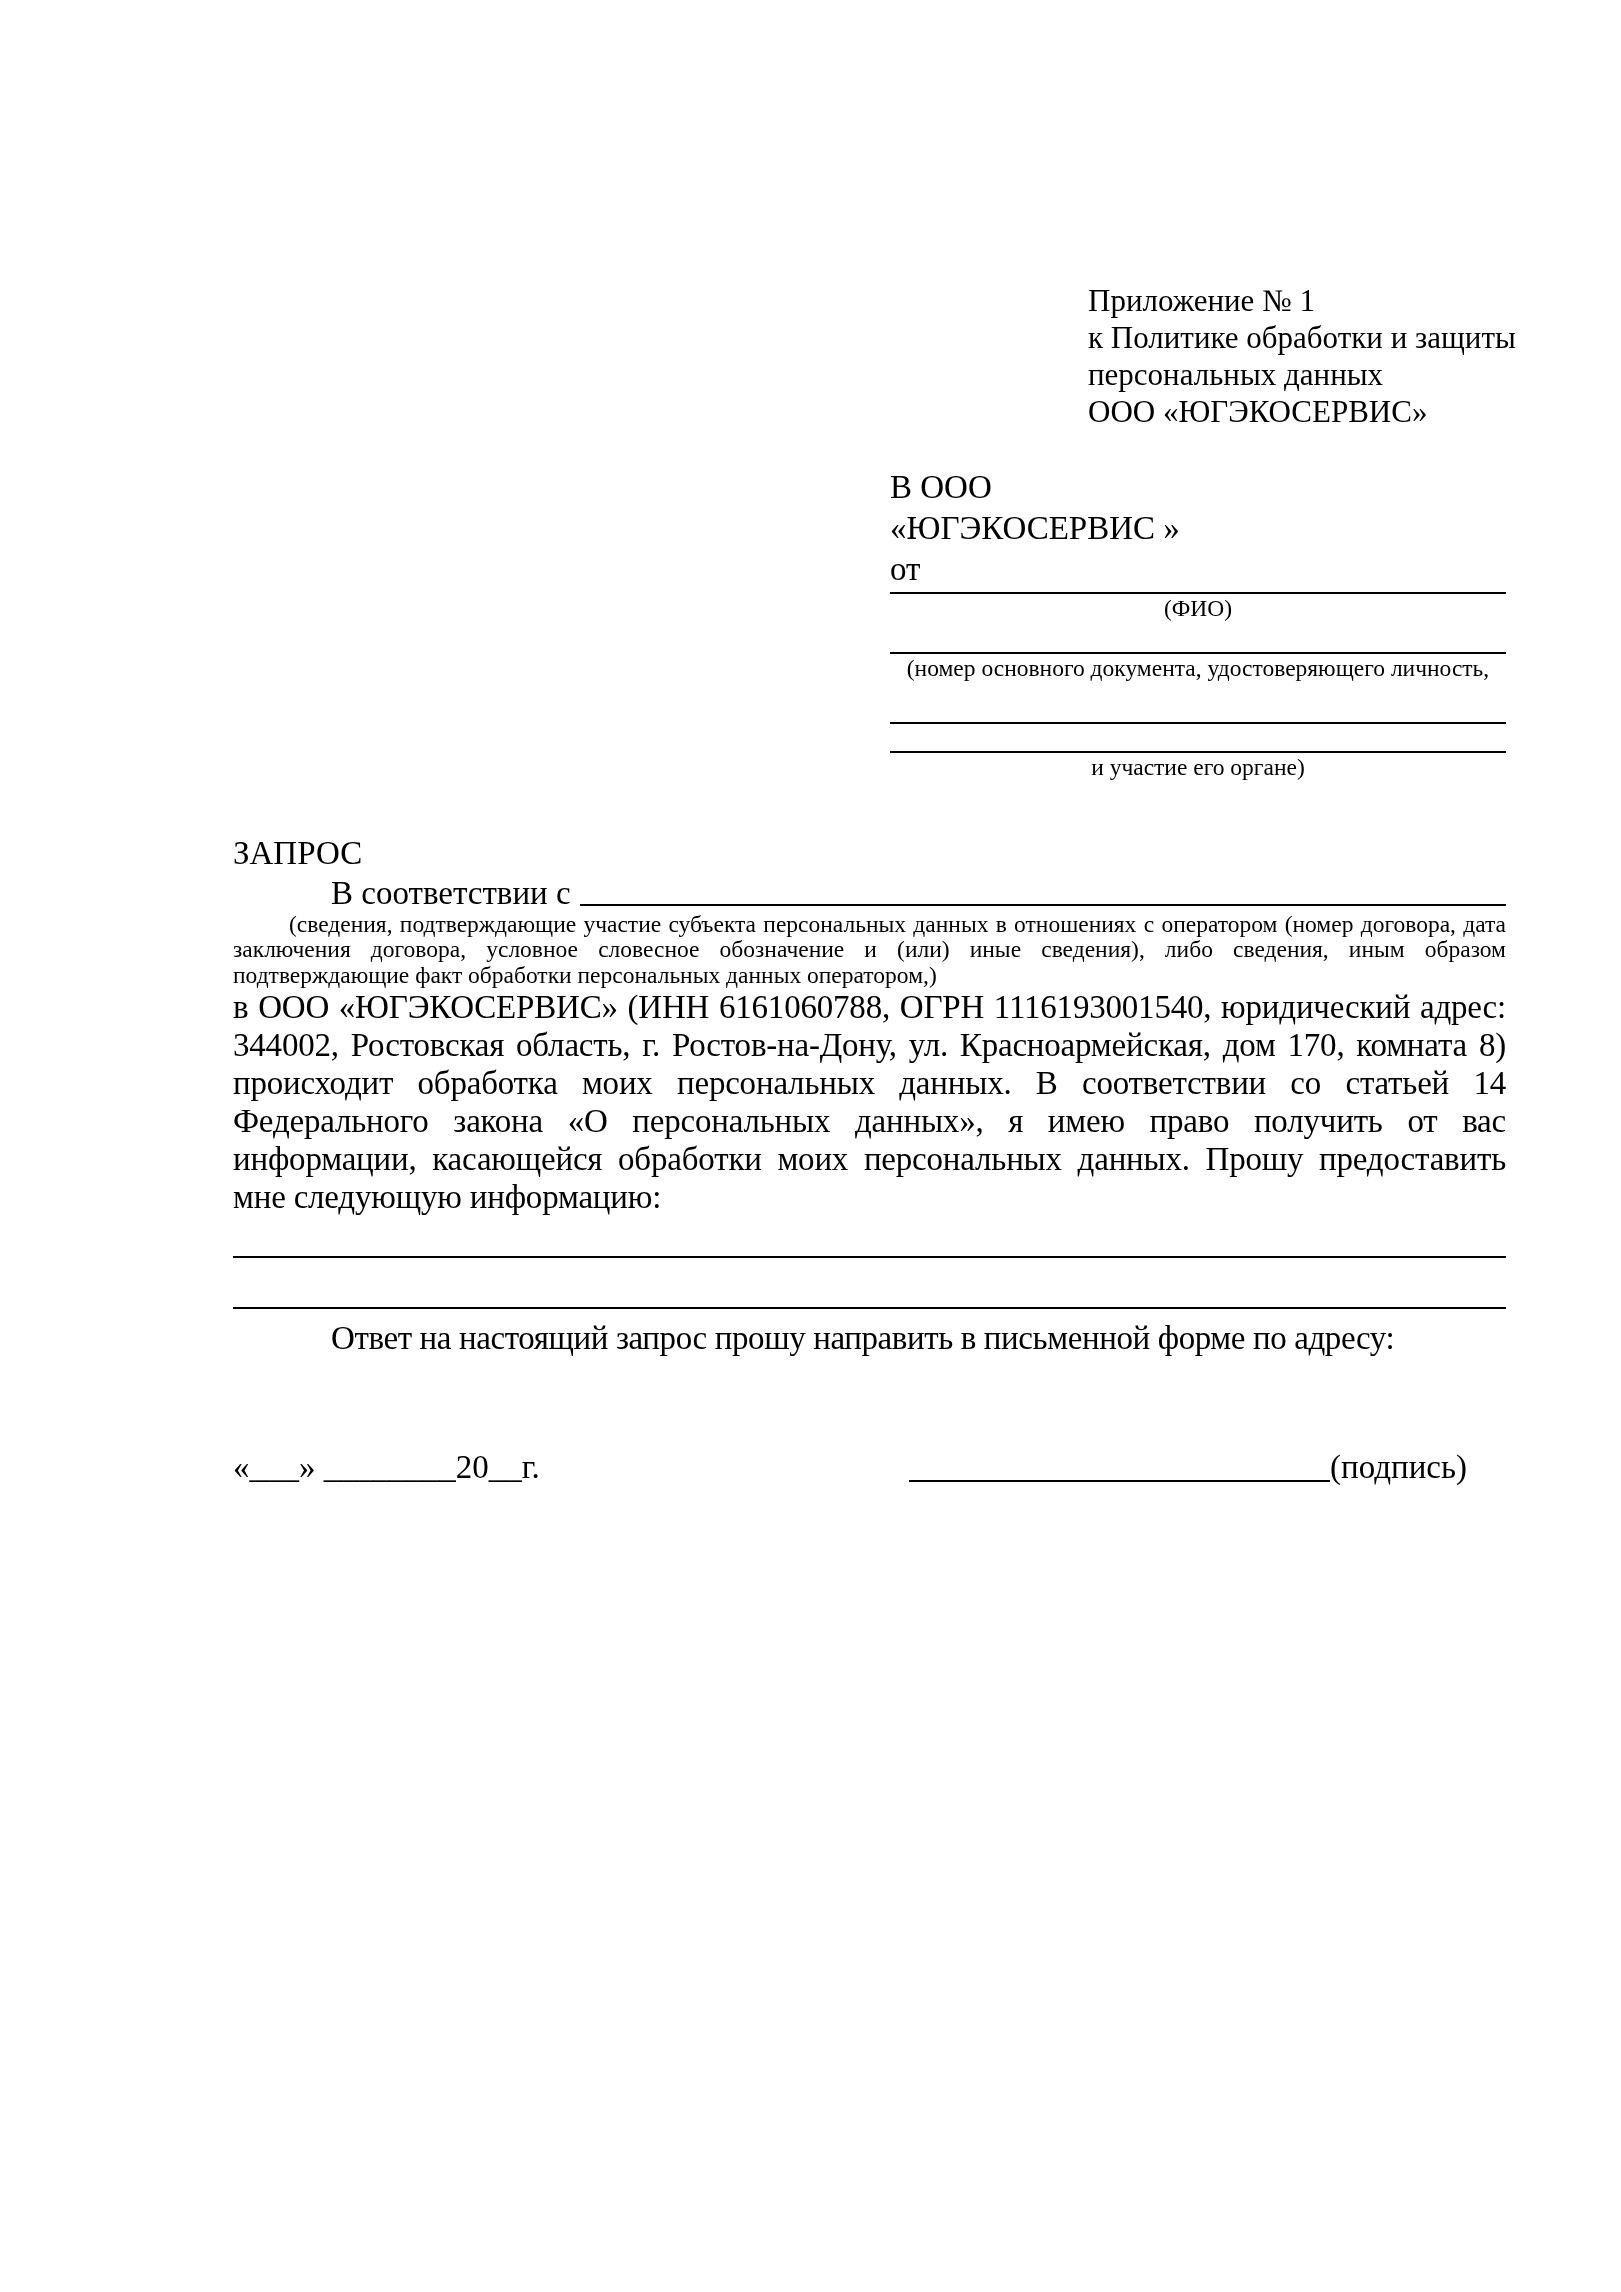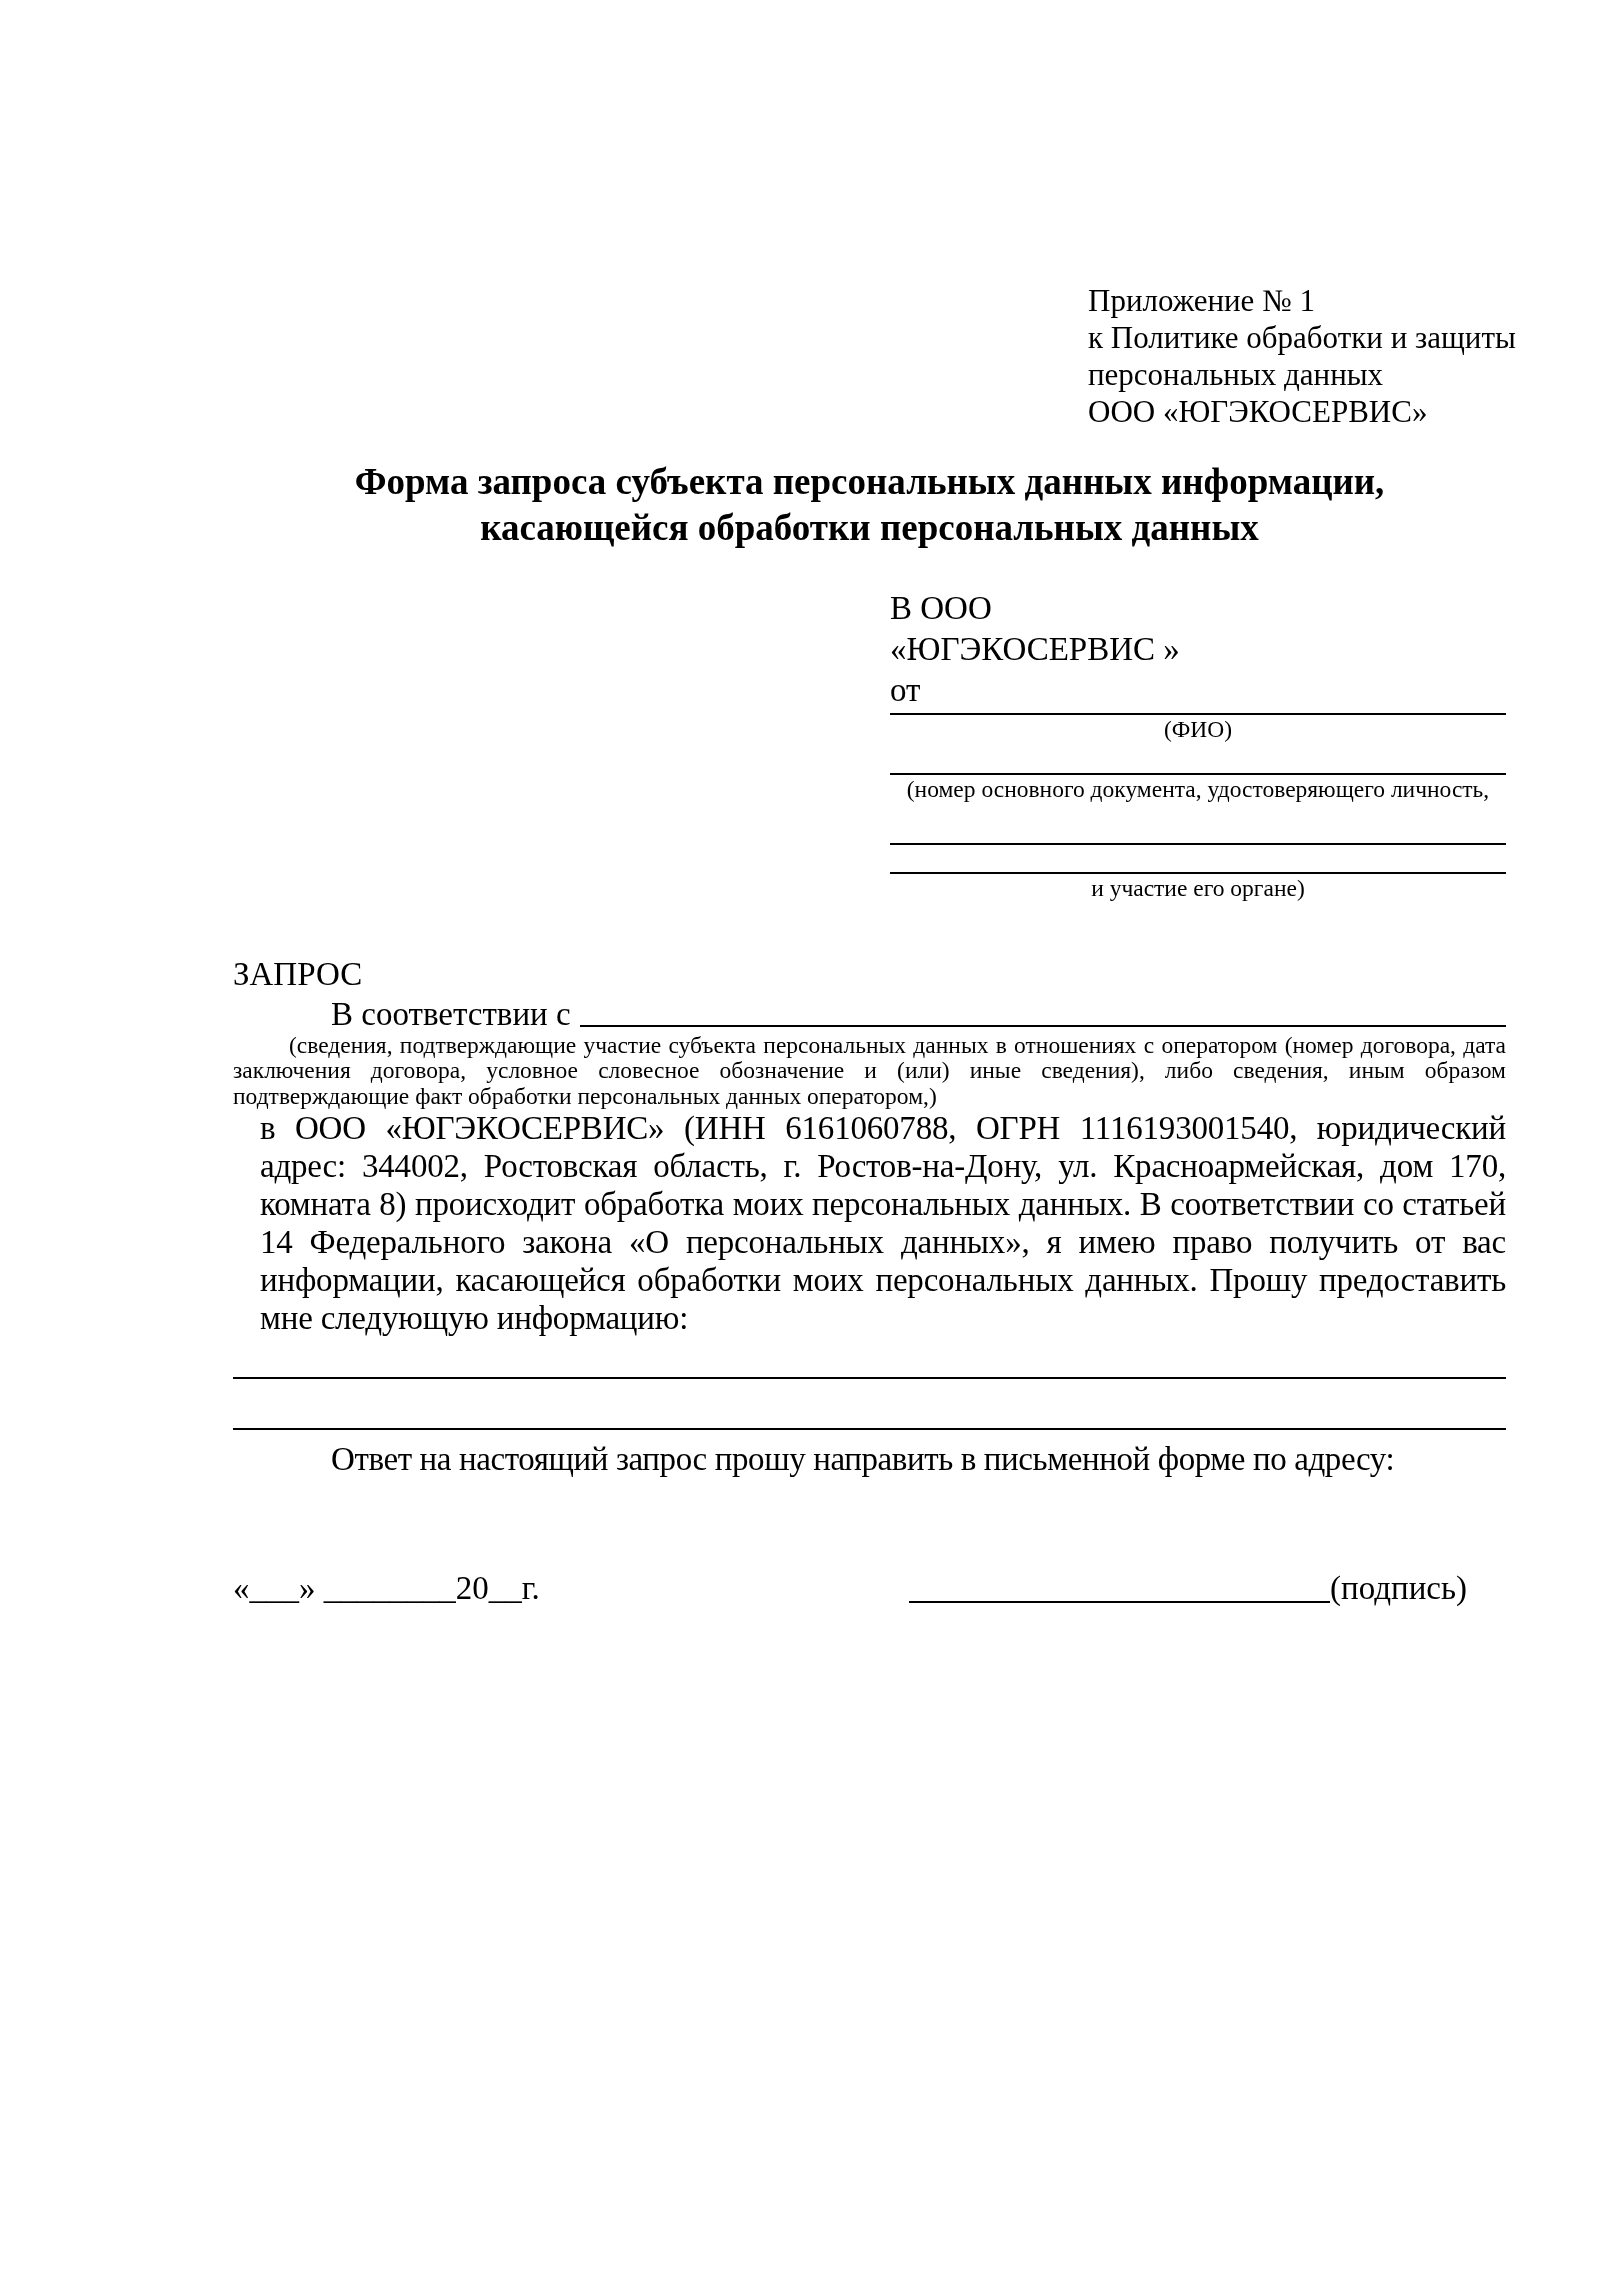--- a/index.html
+++ b/index.html
@@ -29,21 +29,21 @@
   .fl-3 { height:41px; }
   .fl-4 { height:29px; }
   .caption { font-size:23.5px; line-height:29px; text-align:center; }
 
   
   .request-heading { margin-top:51px; text-align:left; font-size:33px; line-height:41px; }
   .intro-row { display:flex; margin-left:98px; font-size:33px; line-height:38px; }
   .intro-row .label { white-space:nowrap; }
   .flex-fill { flex:1 1 auto; border-bottom:2.9px solid #000; margin-bottom:5.9px; margin-left:9.8px; }
   .note { font-size:23.5px; line-height:25.5px; text-align:justify; text-indent:56px; }
-  .body-text { font-size:33px; line-height:38px; text-align:justify; letter-spacing:-0.2px;margin-left:27px; }
+  .body-text { font-size:33px; line-height:38px; text-align:justify; letter-spacing:-0.2px; }
 
   
   .blank-1 { margin-top:40px; border-bottom:2.9px solid #000; height:0; }
   .blank-2 { height:51px; border-bottom:2.9px solid #000; }
 
   
   .response { margin-top:9.8px; font-size:33px; line-height:38px; text-align:justify; text-indent:98px; letter-spacing:-0.4px; }
   .response-row { display:flex; font-size:33px; line-height:38px; }
   .response-row .suffix { white-space:nowrap; }
   .response-row .flex-fill { margin-left:0; margin-right:0; }
@@ -60,24 +60,20 @@
 <div class="page">
   <div class="content">
 
     <div class="appendix">
       <div>Приложение № 1</div>
       <div>к Политике обработки и защиты</div>
       <div>персональных данных</div>
       <div>ООО «ЮГЭКОСЕРВИС»</div>
     </div>
 
-    <div class="doc-title">
-      <div>Форма запроса субъекта персональных данных информации,</div>
-      <div>касающейся обработки персональных данных</div>
-    </div>
 
     <div class="addressee">
       <div class="addr-line">В ООО</div>
       <div class="addr-line">«ЮГЭКОСЕРВИС »</div>
       <div class="addr-line">от</div>
       <div class="fill-line fl-1"></div>
       <div class="caption">(ФИО)</div>
       <div class="fill-line fl-2"></div>
       <div class="caption">(номер основного документа, удостоверяющего личность,</div>
       <div class="fill-line fl-3"></div>

